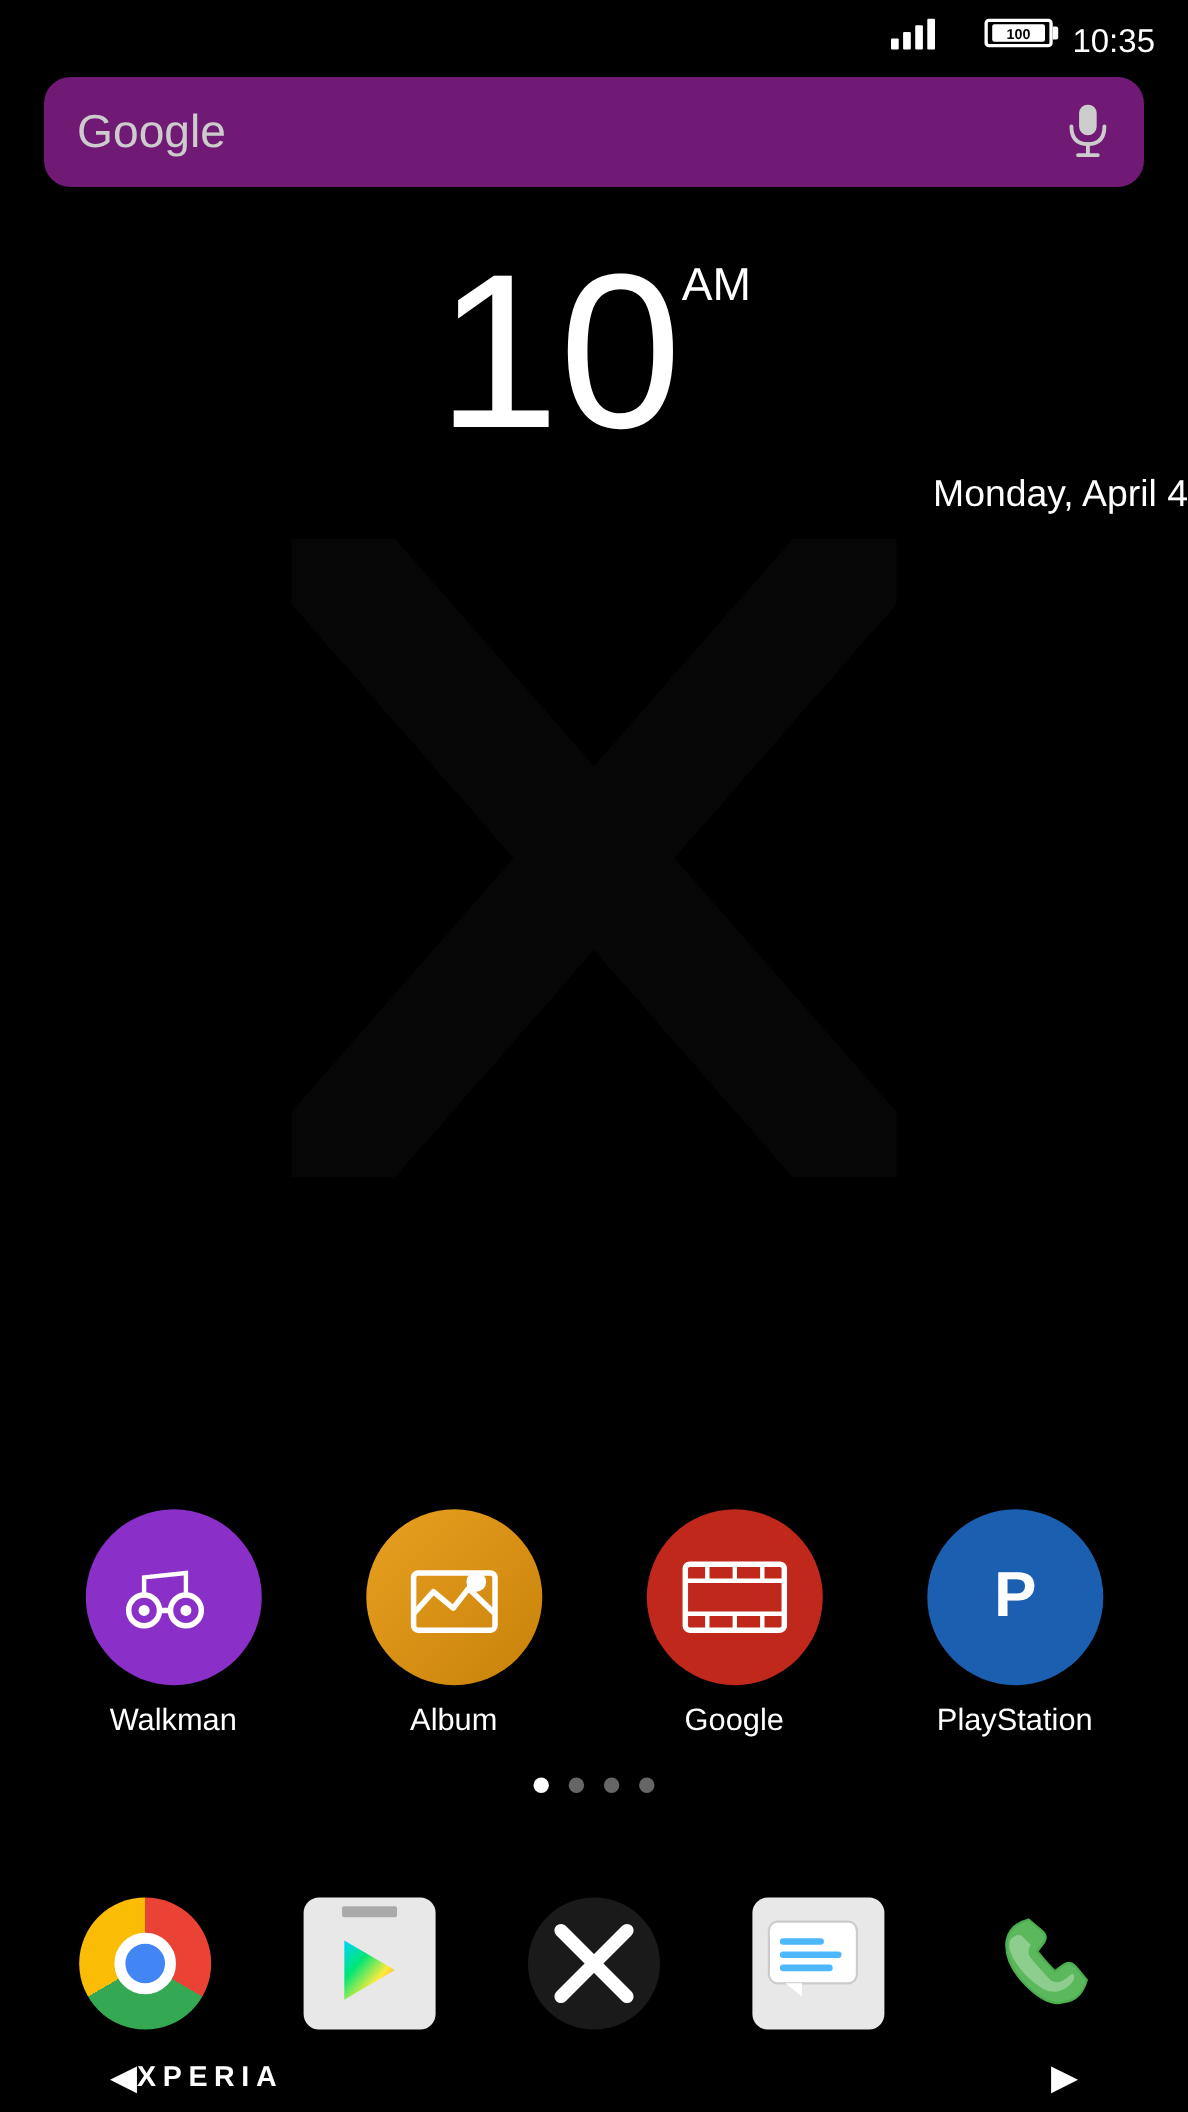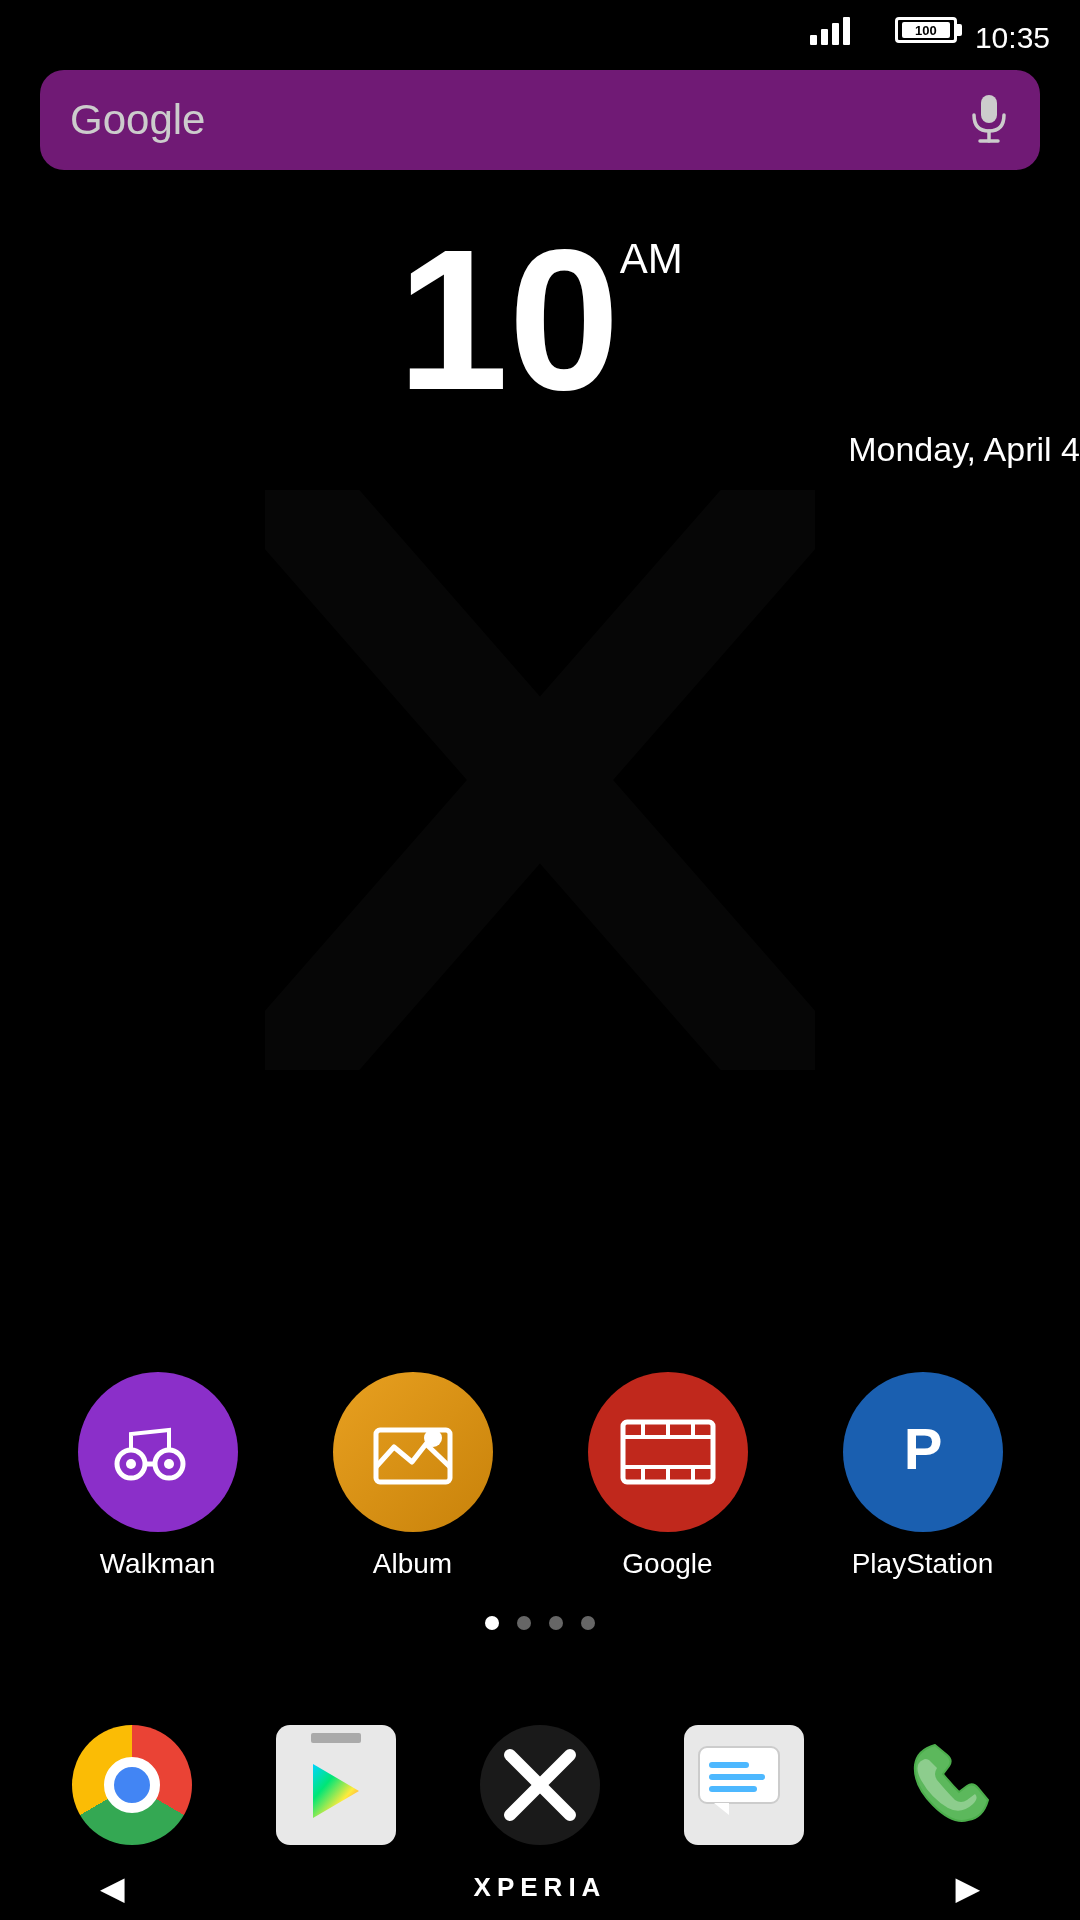--- a/index.html
+++ b/index.html
@@ -133,21 +133,21 @@
 
     .clock-time {
       display: flex;
       align-items: flex-start;
       justify-content: center;
       gap: 0px;
     }
 
     .clock-hour {
       font-size: 200px;
-      font-weight: bold;
+      font-weight: normal;
       line-height: 1;
       color: #fff;
     }
 
     .clock-min-block {
       display: flex;
       flex-direction: column;
       align-items: flex-start;
       padding-top: 15px;
     }
@@ -361,21 +361,21 @@
       align-items: center;
       justify-content: space-between;
       padding: 0 100px;
     }
 
     .nav-brand {
       font-size: 26px;
       font-weight: bold;
       letter-spacing: 6px;
       color: #fff;
-      text-align: center;
+      text-align: left;
       flex: 1;
     }
 
     .nav-arrow {
       font-size: 32px;
       color: #fff;
     }
 
     
     svg { display: block; }

